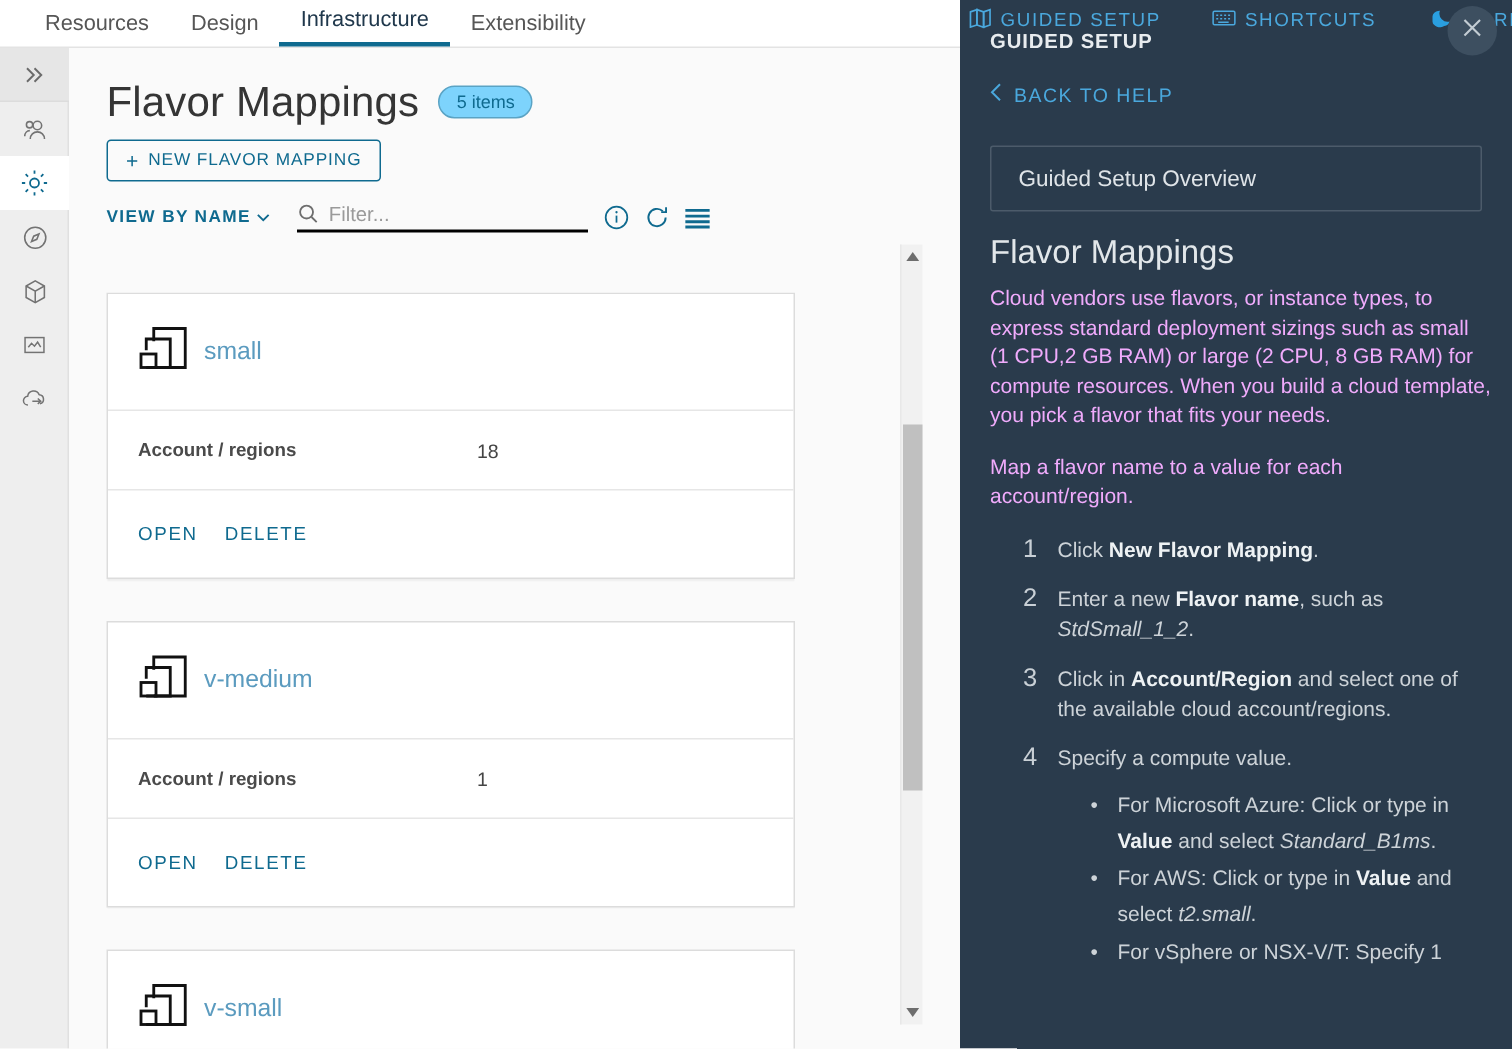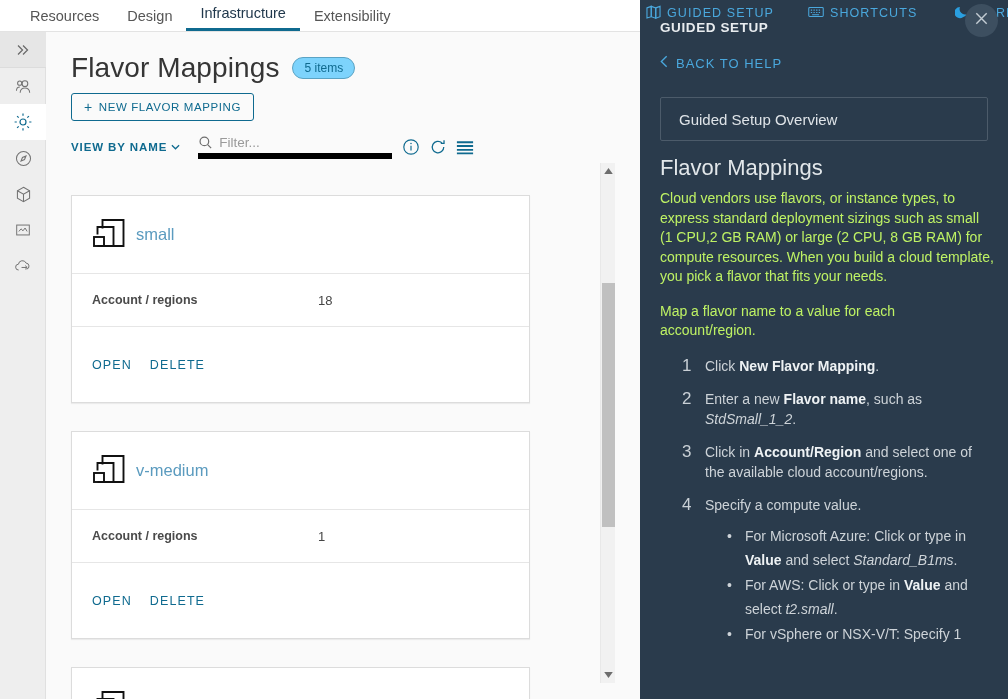--- a/index.html
+++ b/index.html
@@ -62,21 +62,21 @@
 
   .toolbar {
     display: flex; align-items: center; padding: 14px 0 0 25px; gap: 0;
   }
   .viewby {
     font-size: 11.5px; letter-spacing: .9px; color: #0f6a8f; font-weight: 600;
     display: flex; align-items: center; gap: 4px; cursor: pointer; white-space: nowrap;
   }
   .filter-wrap {
     display: flex; align-items: center; margin-left: 18px;
-    border-bottom: 6px solid #000000; width: 194px; padding-bottom: 3px;
+    border-bottom: 2px solid #000000; width: 194px; padding-bottom: 3px;
   }
   .filter-input {
     border: none; outline: none; background: transparent; font-size: 13.5px;
     color: #444; width: 168px; font-family: inherit; padding-left: 6px;
   }
   .filter-input::placeholder { color: #9a9a9a; }
   .tool-icons { display: flex; align-items: center; gap: 9px; margin-left: 10px; color: #0f6a8f; }
   .tool-icons span { cursor: pointer; display: flex; }
 
   
@@ -91,21 +91,21 @@
   }
   .card-head { display: flex; align-items: center; gap: 10px; padding: 17px 20px; height: 77px;}
   .card-name { font-size: 16.5px; color: #5b9bbf; cursor: pointer; }
   .card-row {
     display: flex; align-items: center; border-top: 1px solid #e6e6e6;
     padding: 14px 20px; height: 53px;
   }
   .card-row-label { font-size: 12.5px; font-weight: bold; color: #4a4a4a; width: 226px; }
   .card-row-value { font-size: 13px; color: #454545; }
   .card-actions {
-    display: flex; gap: 18px; border-top: 1px solid #e6e6e6; padding: 17px 20px; height: 76px;
+    display: flex; gap: 18px; border-top: 1px solid #e6e6e6; padding: 17px 20px; height: 59px;
     align-items: center;
   }
   .card-action {
     font-size: 12.5px; letter-spacing: 1.1px; color: #0f6a8f; cursor: pointer;
   }
 
   
   .scrollbar {
     position: absolute; left: 600px; top: 163px; width: 15px; height: 520px;
     background: #f1f1f1; border-left: 1px solid #e8e8e8;
@@ -150,21 +150,21 @@
   }
   .overview-box {
     position: absolute; top: 97px; left: 20px; width: 328px; height: 44px;
     border: 1px solid #4c5b6a; border-radius: 2px; display: flex; align-items: center;
     padding-left: 18px; font-size: 15px; color: #dfe4e8; cursor: pointer;
   }
   .panel-body {
     position: absolute; top: 155px; left: 20px; width: 334px;
   }
   .panel-h1 { font-size: 22px; font-weight: 400; color: #e2e7ea; margin-bottom: 8px; }
-  .panel-p { font-size: 14px; line-height: 19.5px; color: #bef264; margin-bottom: 15px; }
+  .panel-p { font-size: 14px; line-height: 19.5px; color: #f0abfc; margin-bottom: 15px; }
   ol.steps { list-style: none; margin: 0 0 0 22px; }
   ol.steps > li {
     display: flex; gap: 10px; margin-bottom: 13px;
   }
   .step-num { font-size: 17px; color: #c9d0d6; min-width: 13px; line-height: 20px; }
   .step-text { font-size: 14px; line-height: 20px; color: #cdd3d8; flex: 1; }
   .step-text b { color: #eef2f4; font-weight: bold; }
   .step-text i { font-style: italic; }
   ul.sub { list-style: none; margin: 9px 0 0 22px; }
   ul.sub li {

